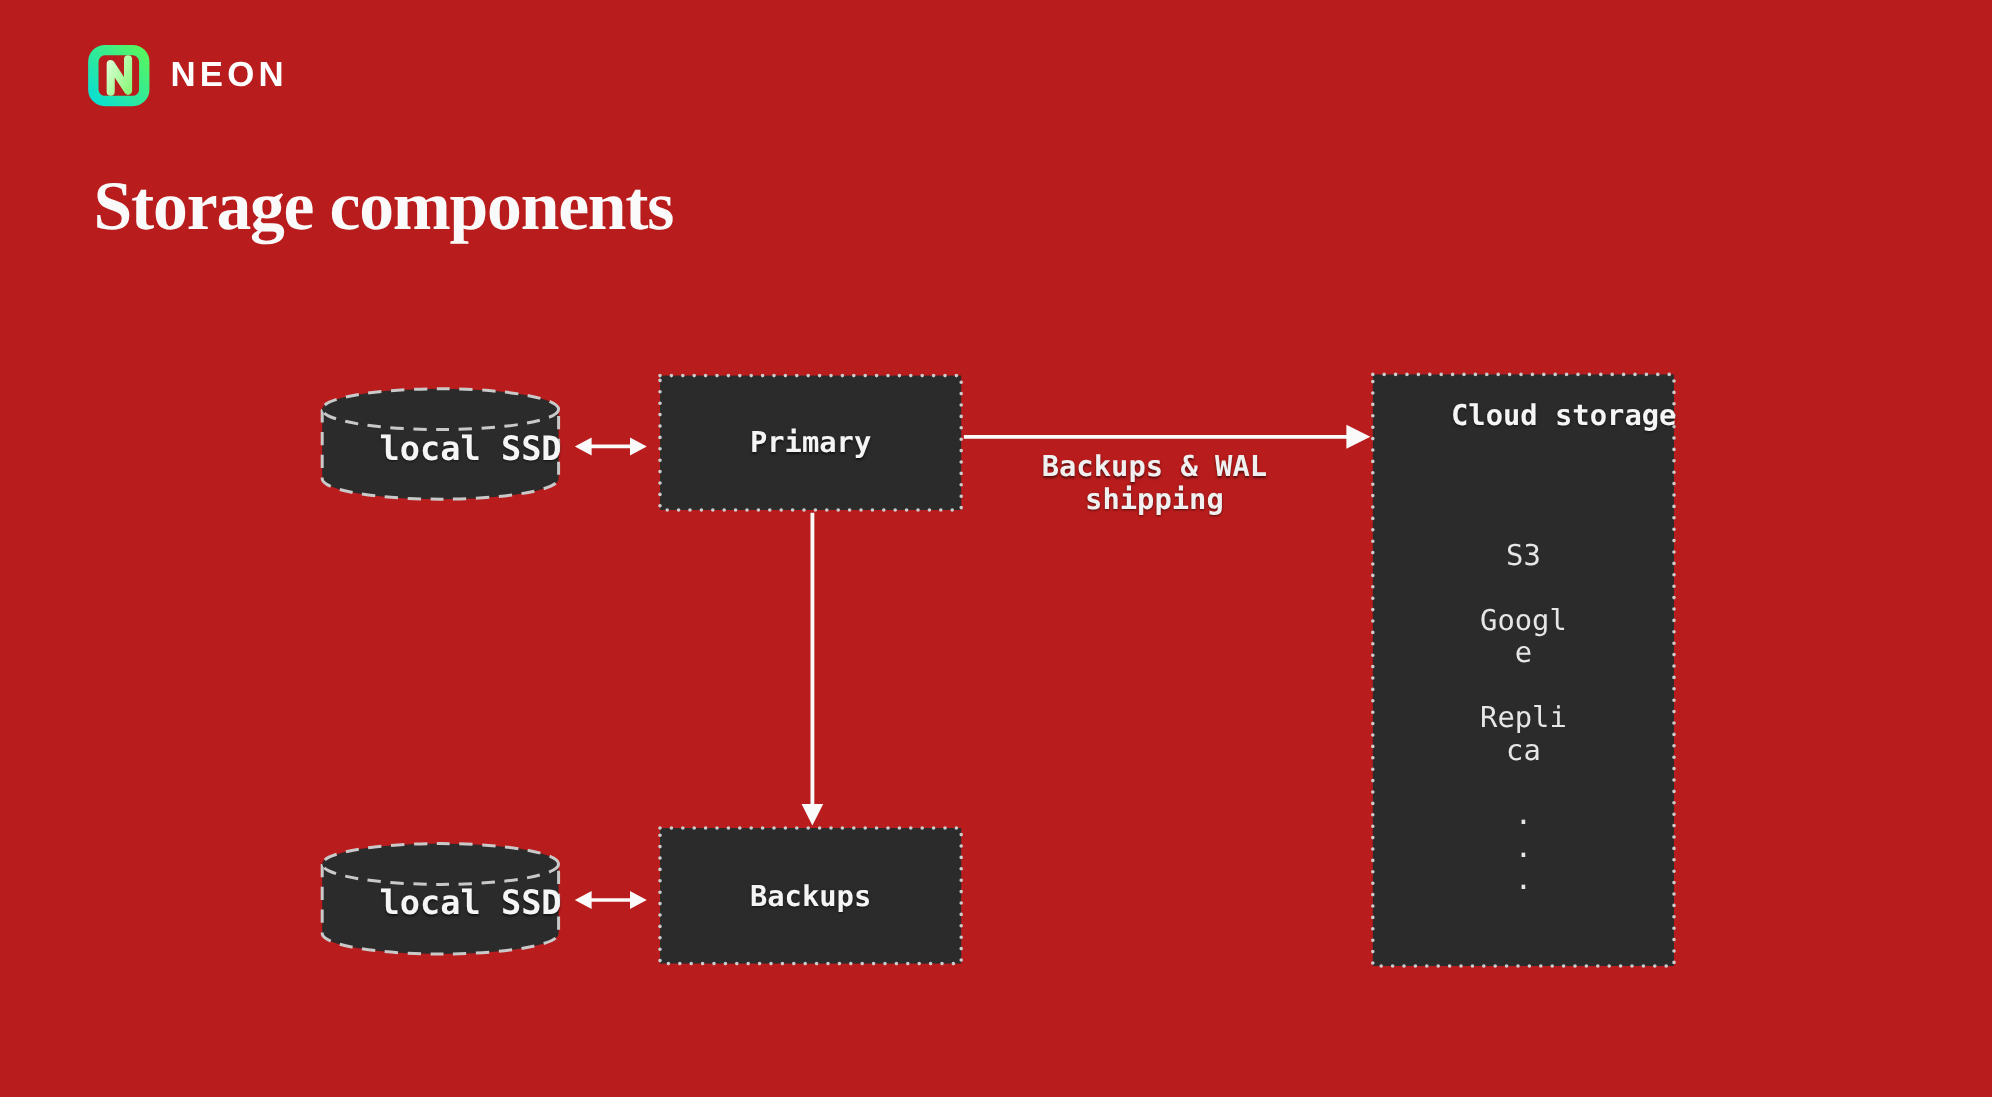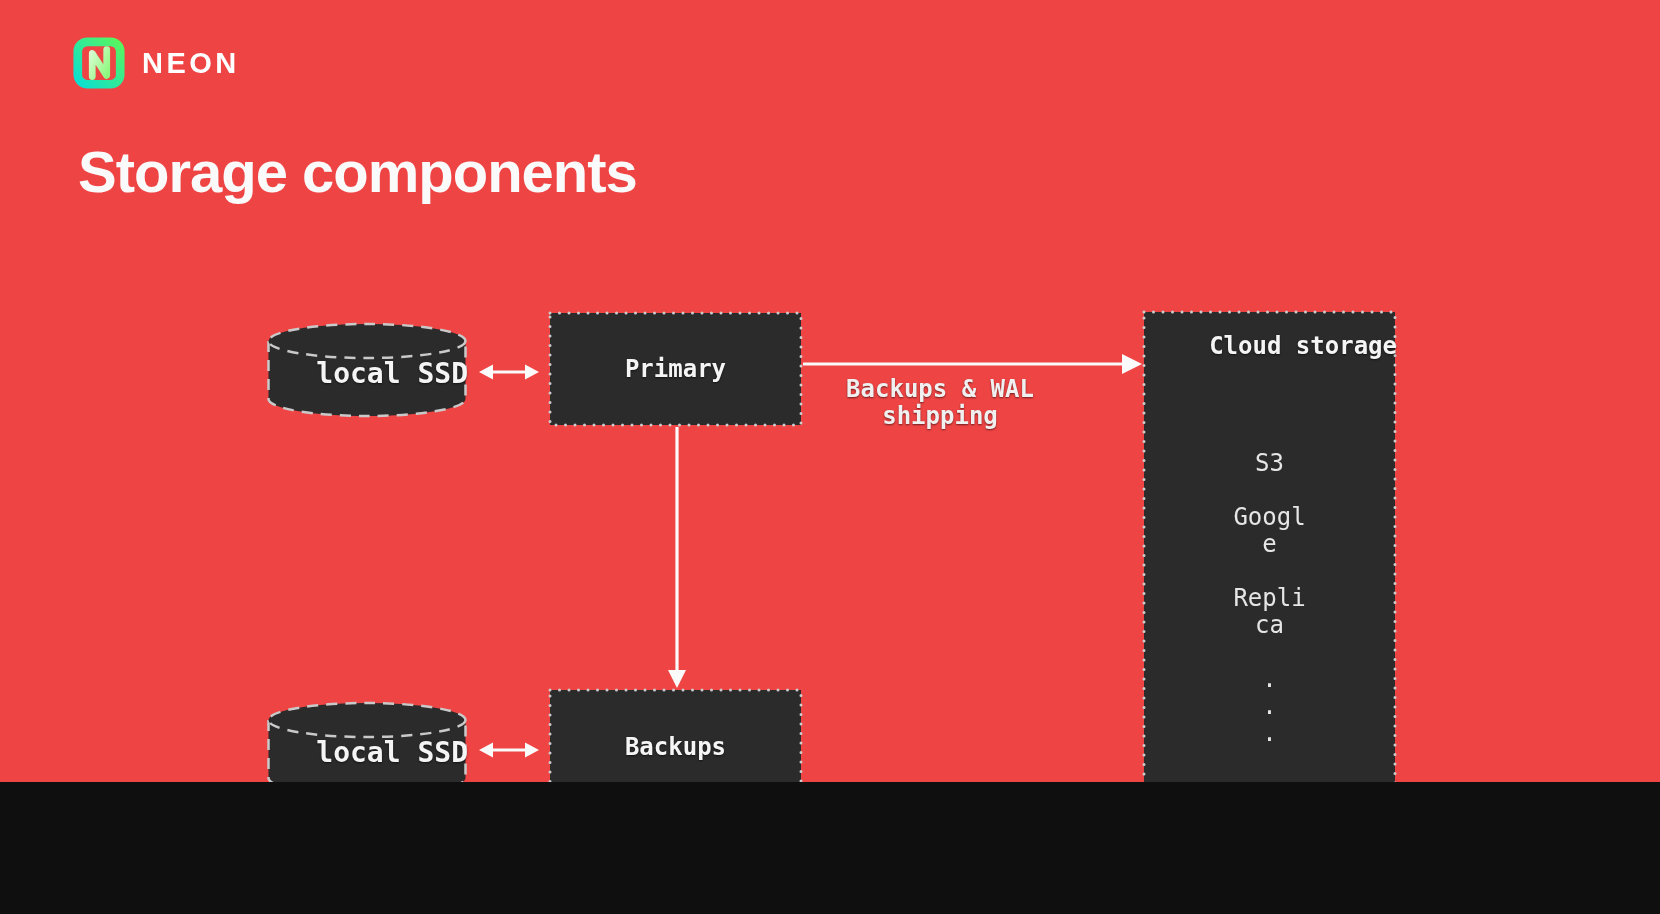--- a/index.html
+++ b/index.html
@@ -1,51 +1,51 @@
 <!DOCTYPE html>
 <html><head>
 <meta charset="utf-8">
 <style>
   html,body{margin:0;padding:0;background:#0f0f0f;}
   .slide{
-    position:relative;width:1660px;height:782px;overflow:hidden;
-    background:#ef4444;
+    position:relative;width:1660px;height:914px;overflow:hidden;
+    background:#b91c1c;
     font-family:"DejaVu Sans Mono","Liberation Mono",monospace;
     color:#f2f2f2;
   }
   
   .brand-row{position:absolute;left:72px;top:36px;display:flex;align-items:center;gap:16px;}
   .logo{width:54px;height:54px;display:block;}
   .brand{
     font-family:"Liberation Sans","DejaVu Sans",sans-serif;
     font-weight:700;font-size:29px;letter-spacing:3.5px;color:#ffffff;
   }
   .title{
     position:absolute;left:78px;top:138px;margin:0;
-    font-family:Liberation Sans, sans-serif;
+    font-family:Liberation Serif, serif;
     font-weight:700;font-size:58px;letter-spacing:-1px;color:#fafafa;
   }
   
   .node{position:absolute;}
   .box{width:255px;height:116px;text-decoration:underline;}
   .box svg{position:absolute;inset:0;}
   .box .box-label{
     position:absolute;inset:0;display:flex;align-items:center;justify-content:center;
     font-weight:700;font-size:24px;color:#f5f5f5;text-shadow:0 1px 2px rgba(0,0,0,.55);
   }
   .cylinder{width:202px;height:98px;}
   .cylinder svg{position:absolute;inset:0;}
   .cyl-label{
     position:absolute;left:0;right:0;top:36px;text-align:right;
     font-weight:700;font-size:28px;color:#f5f5f5;text-shadow:0 1px 2px rgba(0,0,0,.55);
   }
   .arrow{position:absolute;}
   .arrow svg{display:block;}
   .edge-label{
-    position:absolute;left:820px;top:376px;width:240px;
+    position:absolute;left:842px;top:376px;width:240px;
     text-align:center;font-weight:700;font-size:24px;line-height:27px;color:#f0f0f0;
     text-shadow:0 1px 2px rgba(0,0,0,.55);
   }
   
   .cloud-box{width:255px;height:497px;}
   .cloud-title{
     position:absolute;left:0;right:0;top:22px;text-align:right;
     font-weight:700;font-size:24px;color:#f5f5f5;text-shadow:0 1px 2px rgba(0,0,0,.55);
   }
   .cloud-items{

